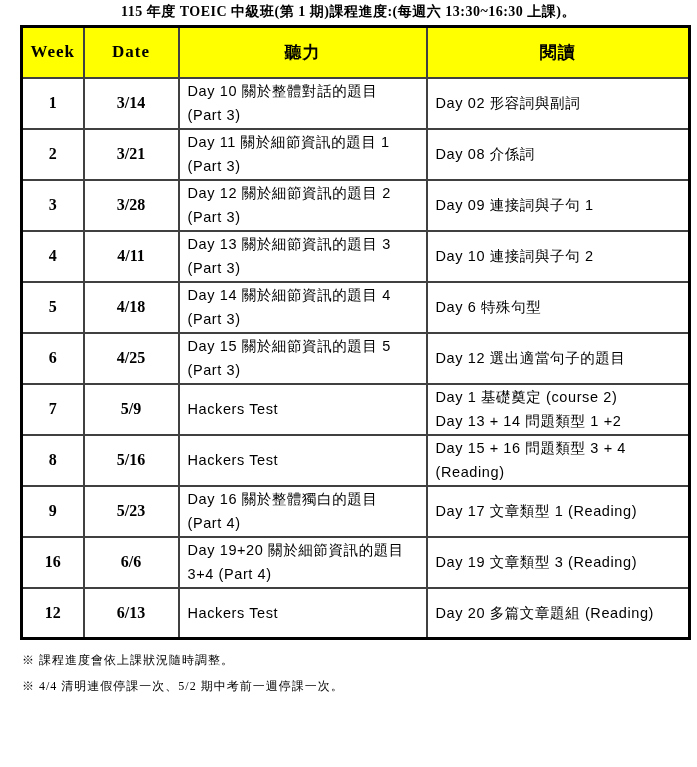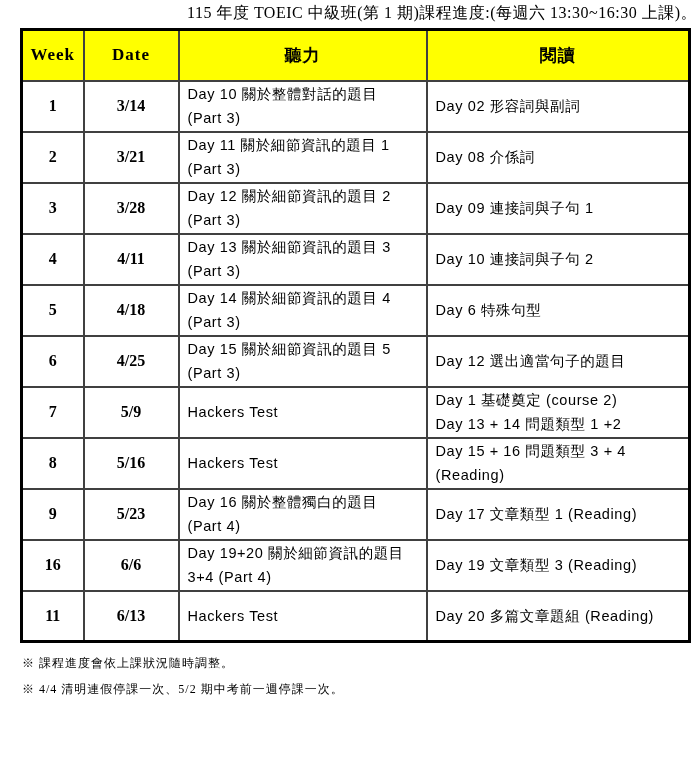--- a/index.html
+++ b/index.html
@@ -13,23 +13,23 @@
     font-family: "Liberation Serif", "DejaVu Serif", serif;
     color: #000000;
   }
   .page {
     width: 697px;
     height: 767px;
     position: relative;
   }
   .doc-title {
     margin: 3px 0 4px 0;
-    text-align: right;
-    font-size: 16px;
-    font-weight: normal;
+    text-align: center;
+    font-size: 14px;
+    font-weight: bold;
     letter-spacing: 0.5px;
     white-space: nowrap;
   }
   table.schedule {
     border-collapse: collapse;
     table-layout: fixed;
     margin-left: 20px;
     width: 668px;
     border: 3px solid #000000;
   }
@@ -155,21 +155,21 @@
       <td class="c-reading">Day 17 文章類型 1 (Reading)</td>
     </tr>
     <tr>
       <td class="c-week">16</td>
       <td class="c-date">6/6</td>
       <td class="c-listening">Day 19+20 關於細節資訊的題目
 3+4 (Part 4)</td>
       <td class="c-reading">Day 19 文章類型 3 (Reading)</td>
     </tr>
     <tr>
-      <td class="c-week">11</td>
+      <td class="c-week">12</td>
       <td class="c-date">6/13</td>
       <td class="c-listening">Hackers Test</td>
       <td class="c-reading">Day 20 多篇文章題組  (Reading)</td>
     </tr>
   </tbody>
     </table>
 
   <div class="notes">
     <div class="note-line">※ 課程進度會依上課狀況隨時調整。</div>
     <div class="note-line">※ 4/4 清明連假停課一次、5/2 期中考前一週停課一次。</div>

